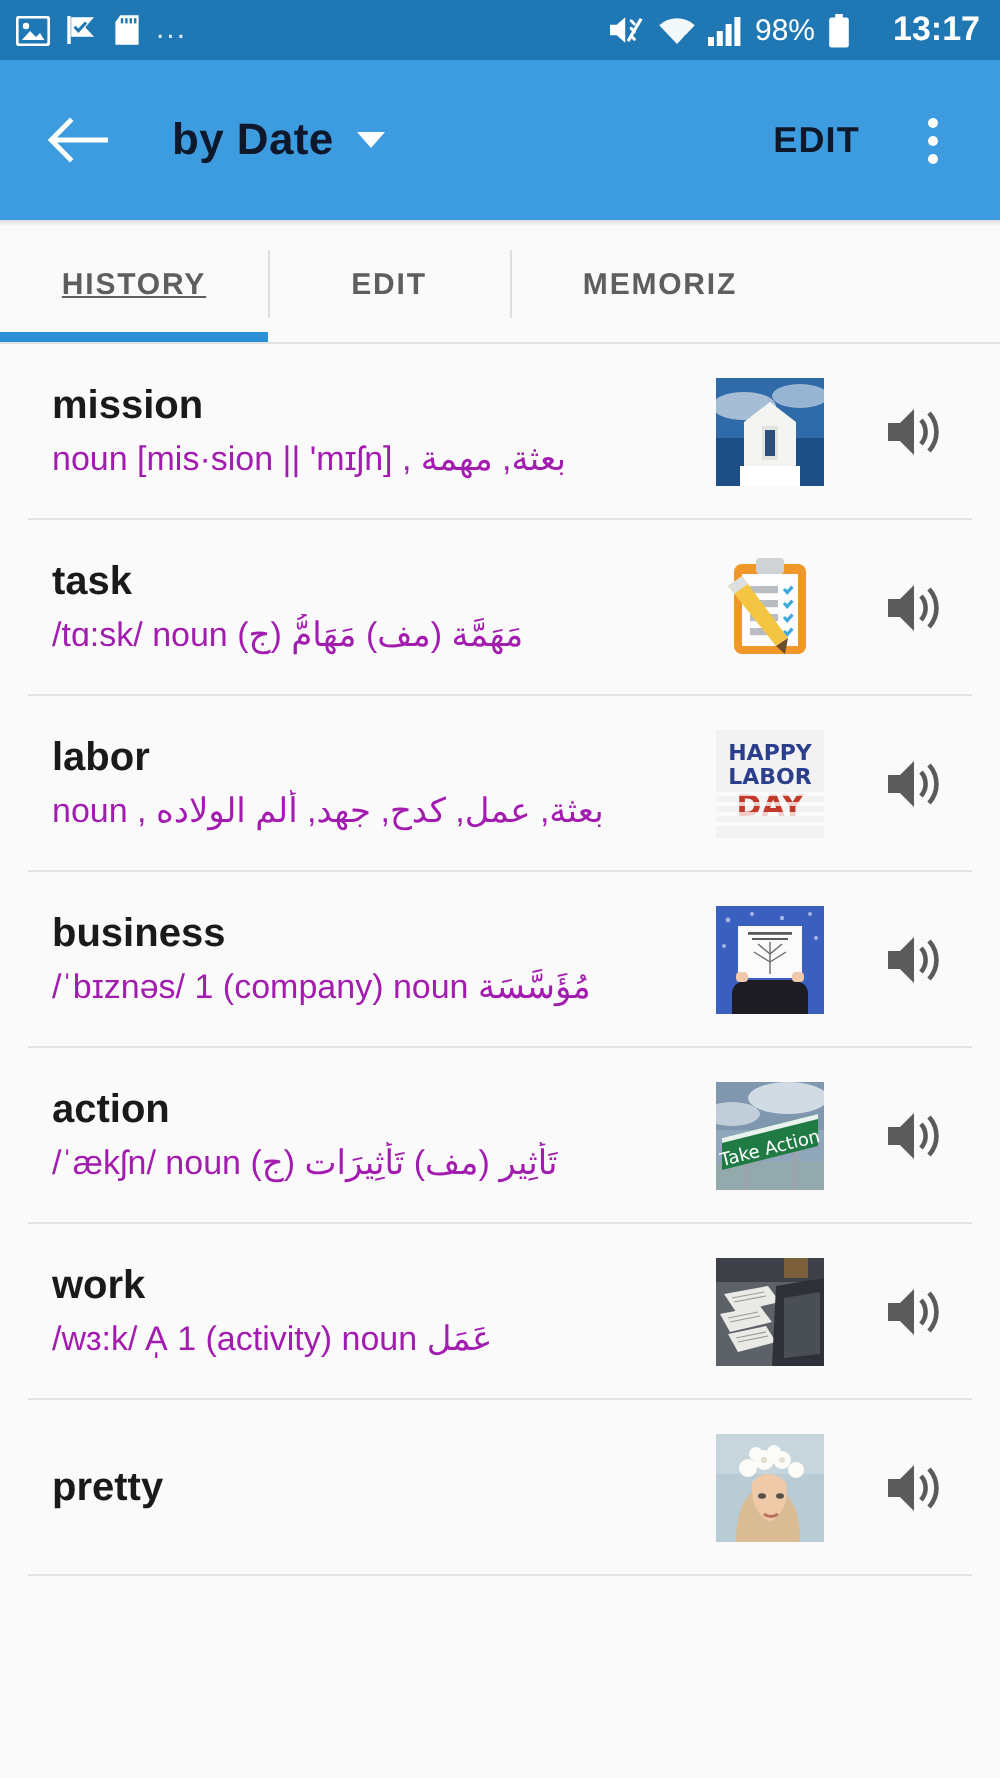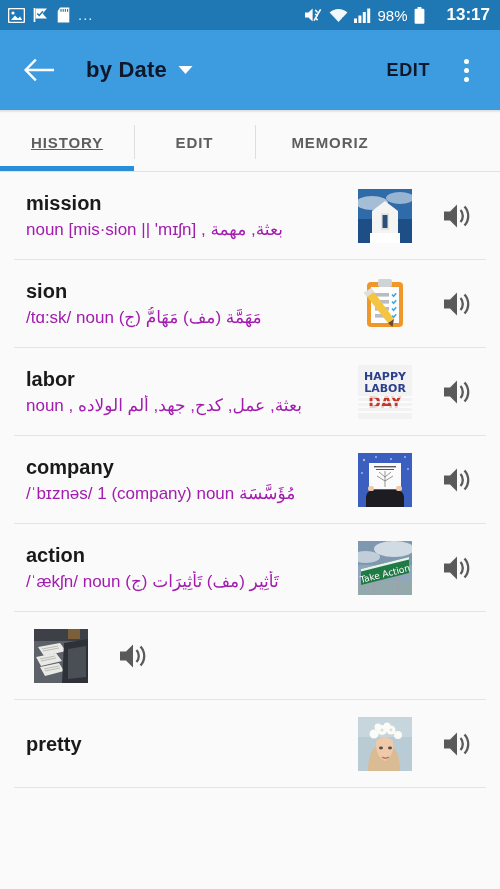--- a/index.html
+++ b/index.html
@@ -255,21 +255,21 @@
       <svg width="30" height="26" viewBox="0 0 30 26">
         <path d="M1 8.5 L7 8.5 L14 1.5 L14 24.5 L7 17.5 L1 17.5 Z" fill="#5a5a5a"></path>
         <path d="M17.5 7 A9 9 0 0 1 17.5 19" stroke="#5a5a5a" stroke-width="2.3" fill="none"></path>
         <path d="M21.5 3.5 A14 14 0 0 1 21.5 22.5" stroke="#5a5a5a" stroke-width="2.3" fill="none"></path>
       </svg>
     </div>
   </div>
 
   <div class="row">
     <div class="row-text">
-      <div class="word">sion</div>
+      <div class="word">task</div>
       <div class="gloss">/tɑ:sk/ noun  مَهَمَّة (مف) مَهَامُّ (ج)</div>
     </div>
     <div class="thumb">
       <svg width="54" height="54" viewBox="0 0 54 54">
         <rect width="54" height="54" fill="#fafafa"></rect>
         <rect x="9" y="5" width="36" height="45" rx="4" fill="#f0972a"></rect>
         <rect x="13" y="10" width="28" height="36" fill="#fdfdfd"></rect>
         <rect x="20" y="2" width="14" height="8" rx="2" fill="#cfd3d6"></rect>
         <g fill="#b9bdc1">
           <rect x="17" y="16" width="14" height="3.6"></rect>
@@ -321,21 +321,21 @@
         <path d="M1 8.5 L7 8.5 L14 1.5 L14 24.5 L7 17.5 L1 17.5 Z" fill="#5a5a5a"></path>
         <path d="M17.5 7 A9 9 0 0 1 17.5 19" stroke="#5a5a5a" stroke-width="2.3" fill="none"></path>
         <path d="M21.5 3.5 A14 14 0 0 1 21.5 22.5" stroke="#5a5a5a" stroke-width="2.3" fill="none"></path>
       </svg>
     </div>
   </div>
 
 
   <div class="row">
     <div class="row-text">
-      <div class="word">company</div>
+      <div class="word">business</div>
       <div class="gloss">/ˈbɪznəs/ 1 (company) noun  مُؤَسَّسَة</div>
     </div>
     <div class="thumb">
       <svg width="54" height="54" viewBox="0 0 54 54">
         <rect width="54" height="54" fill="#3a5fbf"></rect>
         <g fill="#ffffff" opacity="0.55">
           <circle cx="6" cy="7" r="1.2"></circle>
             <circle cx="18" cy="4" r="1"></circle>
           <circle cx="33" cy="6" r="1.1"></circle>
             <circle cx="47" cy="4" r="1"></circle>
@@ -390,20 +390,24 @@
     <div class="speaker">
       <svg width="30" height="26" viewBox="0 0 30 26">
         <path d="M1 8.5 L7 8.5 L14 1.5 L14 24.5 L7 17.5 L1 17.5 Z" fill="#5a5a5a"></path>
         <path d="M17.5 7 A9 9 0 0 1 17.5 19" stroke="#5a5a5a" stroke-width="2.3" fill="none"></path>
         <path d="M21.5 3.5 A14 14 0 0 1 21.5 22.5" stroke="#5a5a5a" stroke-width="2.3" fill="none"></path>
       </svg>
     </div>
   </div>
 
   <div class="row">
+    <div class="row-text">
+      <div class="word">work</div>
+      <div class="gloss">/wɜ:k/ A̩ 1 (activity) noun  عَمَل</div>
+    </div>
     <div class="thumb">
       <svg width="54" height="54" viewBox="0 0 54 54">
         <rect width="54" height="54" fill="#5d6168"></rect>
         <rect x="0" y="0" width="54" height="12" fill="#3d4147"></rect>
         <rect x="34" y="0" width="12" height="10" fill="#7a5f3a"></rect>
         <g fill="#e9e9e6">
           <path d="M4 18 L26 14 L32 22 L10 27 Z"></path>
           <path d="M2 28 L22 24 L28 32 L7 37 Z"></path>
           <path d="M6 38 L25 34 L30 42 L11 47 Z"></path>
         </g>

